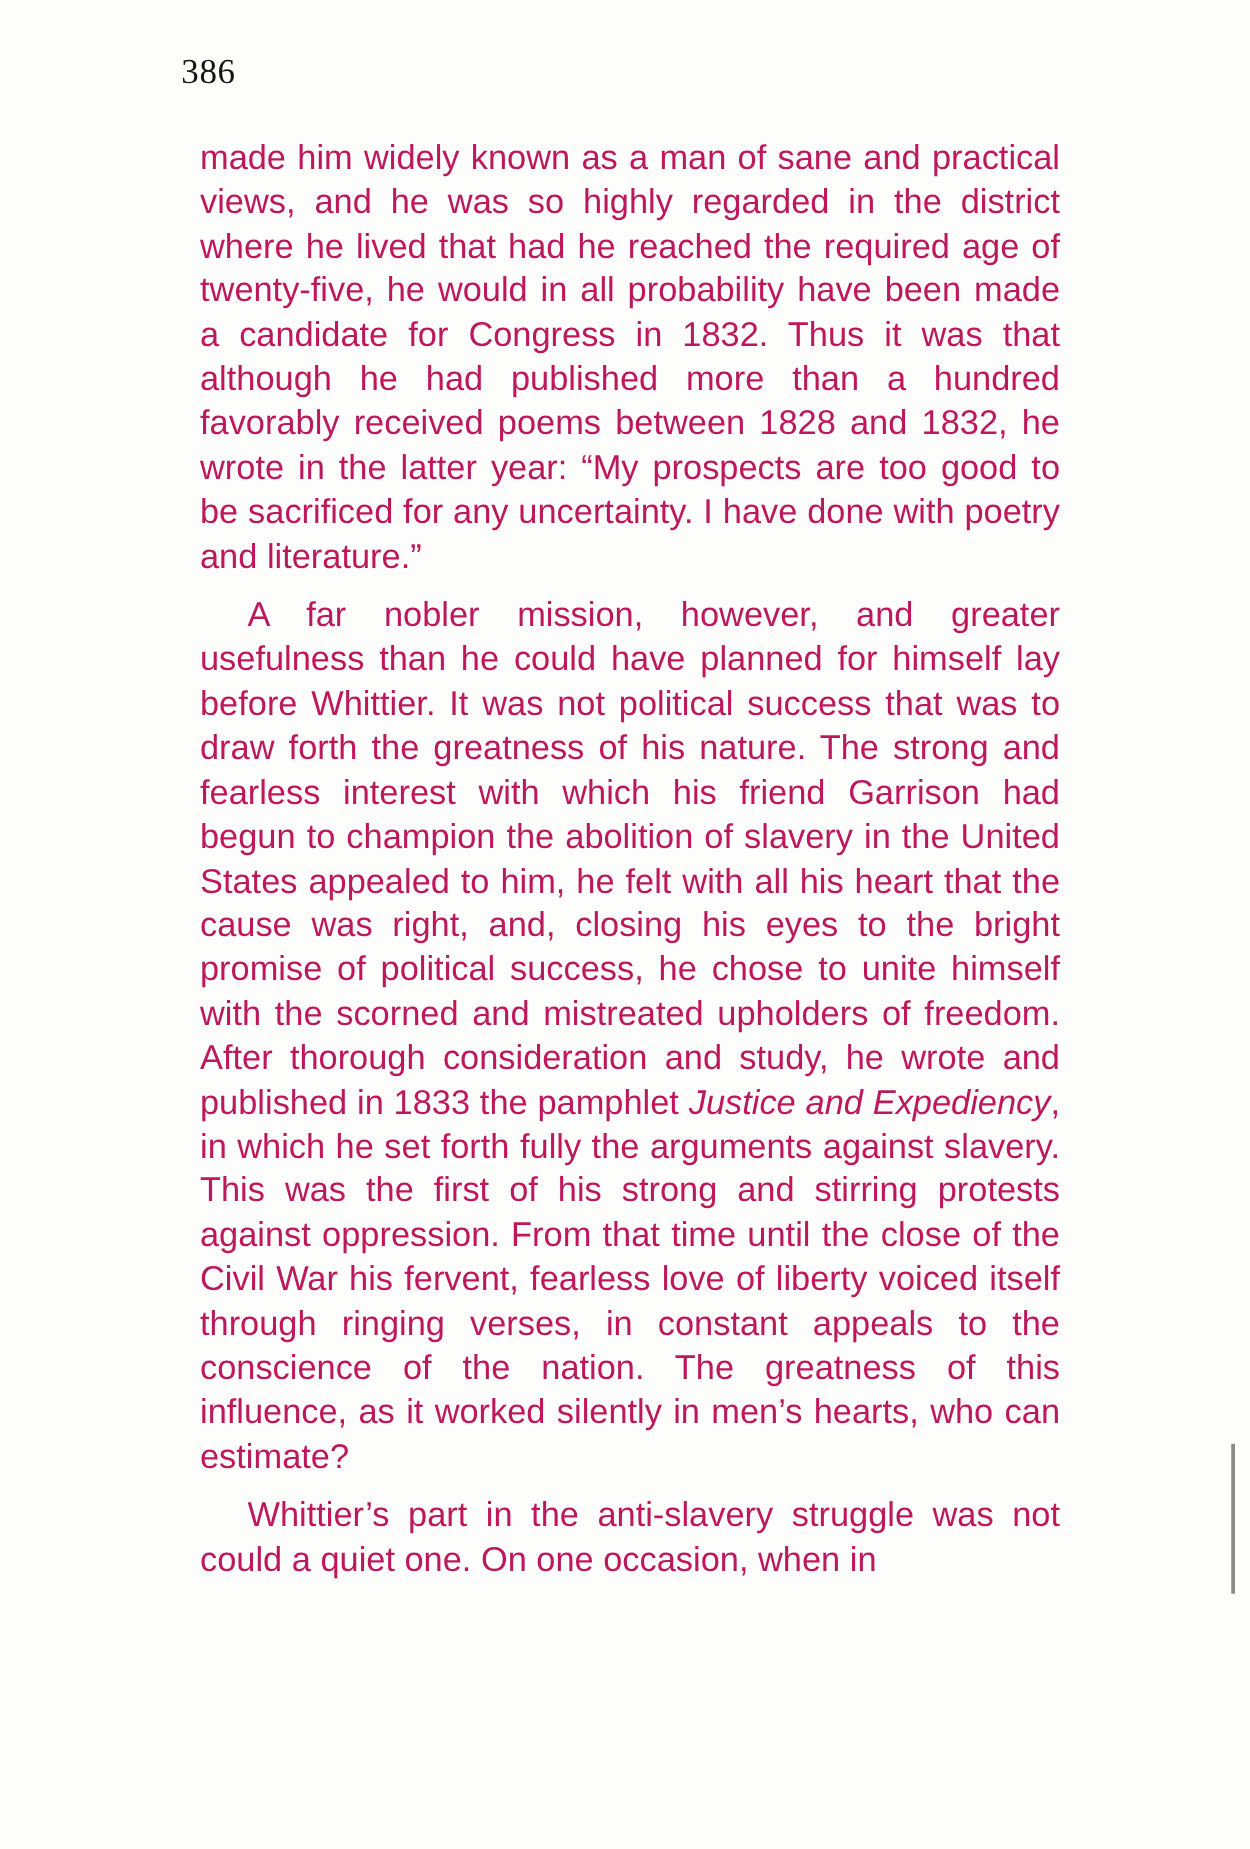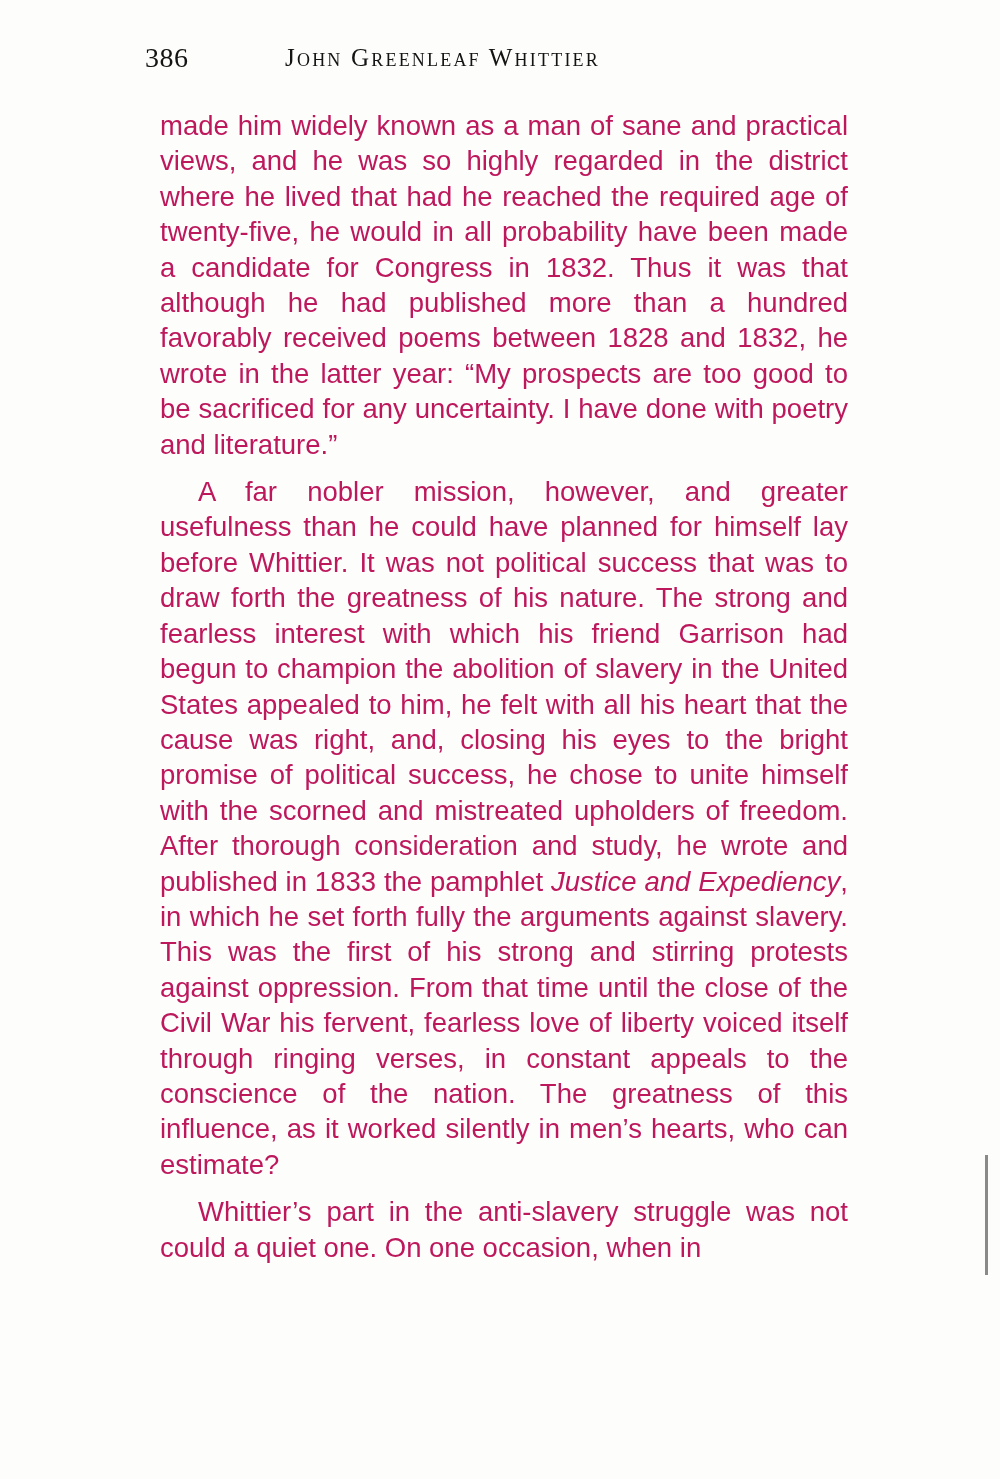--- a/index.html
+++ b/index.html
@@ -84,21 +84,20 @@
     opacity: 0.55;
   }
 </style>
 </head>
 <body>
 
 <div class="page">
 
   <div class="running-head">
     <span class="folio">386</span>
-    <span class="head-title">John Greenleaf Whittier</span>
   </div>
 
   <div class="textblock">
       <p class="para"><span>made him widely known as a man of sane and practical views, and he was so highly regarded in the district where he lived that had he reached the required age of twenty-five, he would in all probability have been made a candidate for Congress in 1832.  Thus it was that although he had published more than a hundred favorably received poems between 1828 and 1832, he wrote in the latter year:  “My prospects are too good to be sacrificed for any uncertainty.  I have done with poetry and literature.”</span></p>
       <p class="para indent"><span>A far nobler mission, however, and greater usefulness than he could have planned for himself lay before Whittier.  It was not political success that was to draw forth the greatness of his nature. The strong and fearless interest with which his friend Garrison had begun to champion the abolition of slavery in the United States appealed to him, he felt with all his heart that the cause was right, and, closing his eyes to the bright promise of political success, he chose to unite himself with the scorned and mistreated upholders of freedom. After thorough consideration and study, he wrote and published in 1833 the pamphlet </span><span class="it">Justice and Expediency</span><span>, in which he set forth fully the arguments against slavery.  This was the first of his strong and stirring protests against oppression. From that time until the close of the Civil War his fervent, fearless love of liberty voiced itself through ringing verses, in constant appeals to the conscience of the nation.  The greatness of this influence, as it worked silently in men’s hearts, who can estimate?</span></p>
       <p class="para indent"><span>Whittier’s part in the anti-slavery struggle was not could a quiet one.  On one occasion, when in</span></p>
     </div>
 
   <div class="edge-mark" style="right:12px; top:1155px; width:3px; height:120px;"></div>
 

